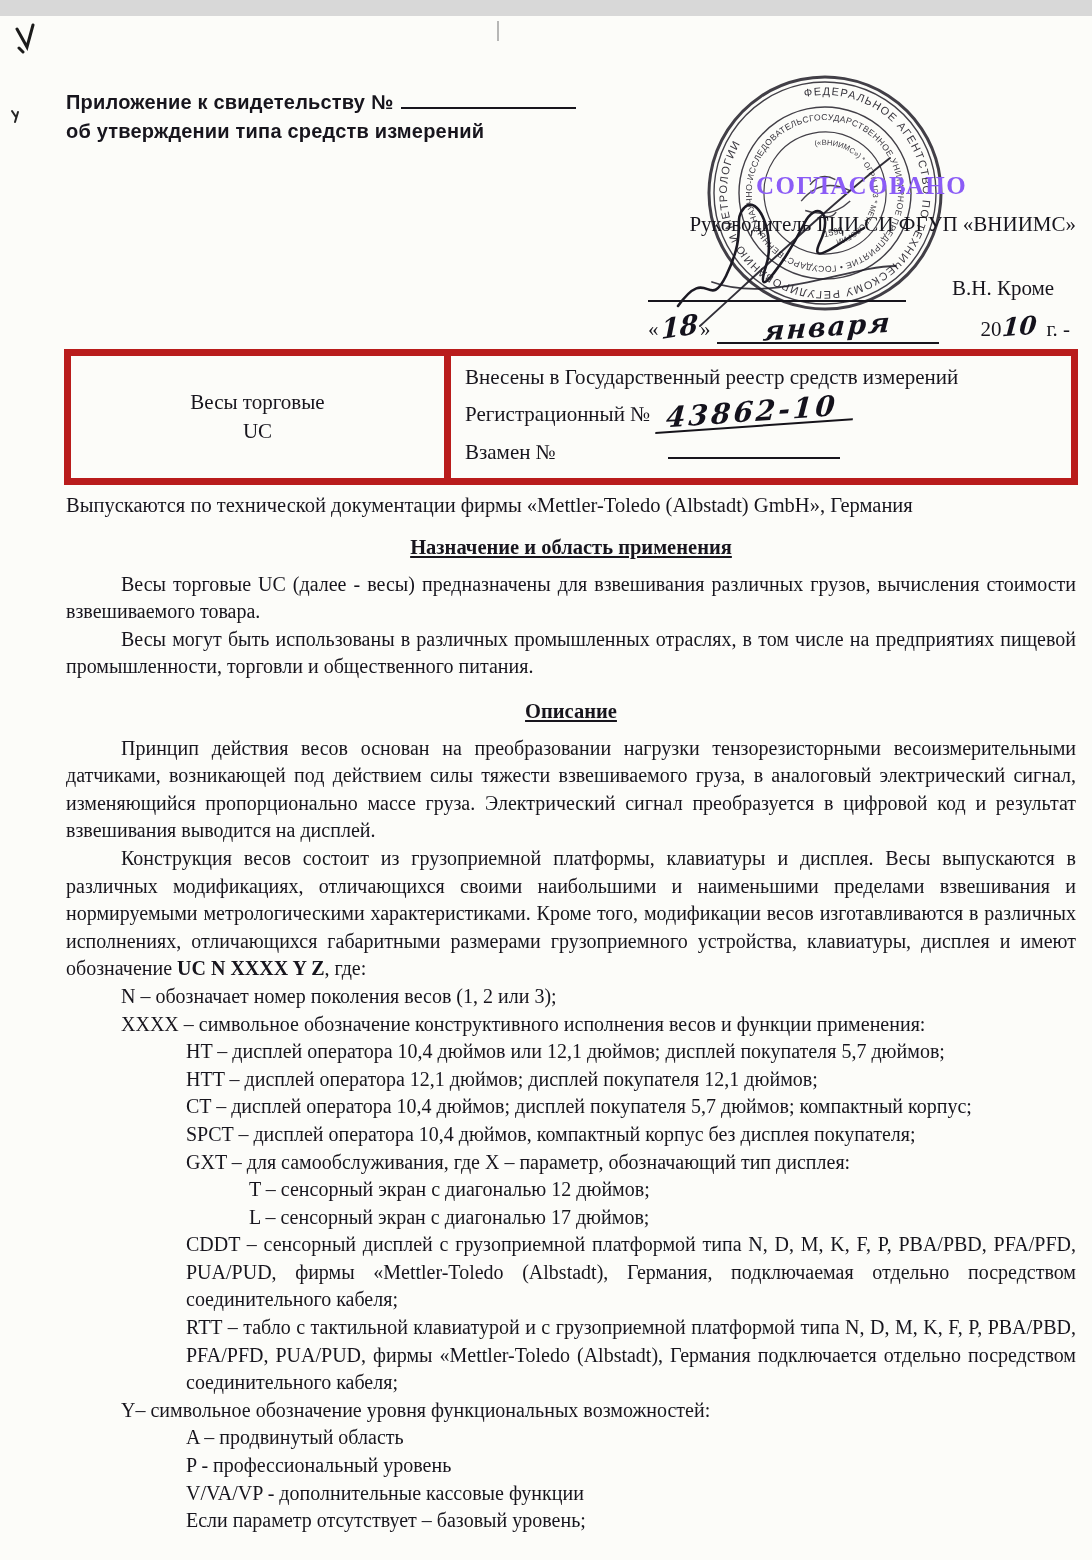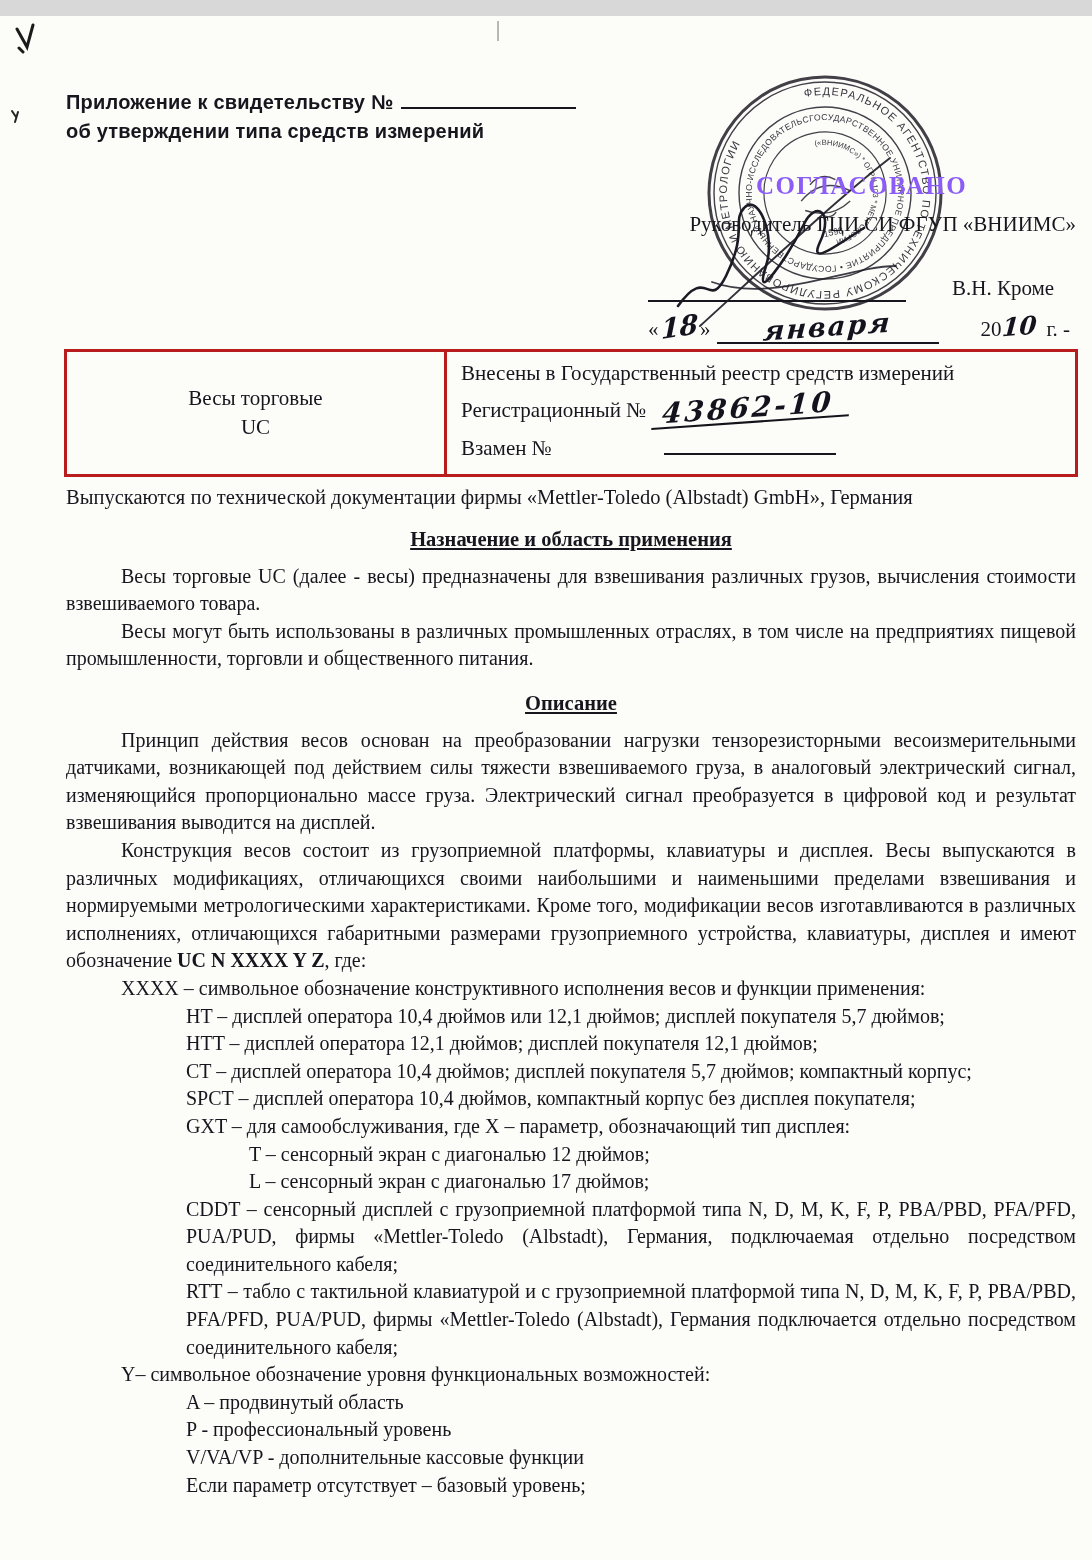--- a/index.html
+++ b/index.html
@@ -46,21 +46,21 @@
   .hand {
     font-family:"DejaVu Serif", serif; font-style:italic; font-weight:bold;
     display:inline-block; transform:rotate(-4deg) skewX(-8deg); color:#14121c;
   }
   .hand.day  { font-size:27px; transform:rotate(-9deg) skewX(-10deg); margin:0 2px; }
   .hand.month{ font-size:27px; letter-spacing:2px; }
   .hand.yr   { font-size:25px; position:relative; top:-1px; }
 
   
   .registry { margin-left:64px; width:1014px; border-collapse:collapse; table-layout:fixed; }
-  .registry td { border:3px solid #b91c1c; vertical-align:top; }
+  .registry td { border:7px solid #b91c1c; vertical-align:top; }
   .left-cell  { width:380px; text-align:center; font-size:21px; padding-top:32px; line-height:29px; }
   .right-cell { padding:8px 10px 12px 14px; font-size:21px; line-height:27px; }
   .reg-row2 { margin-top:7px; }
   .reg-number { font-size:28px; letter-spacing:3px; border-bottom:2px solid #15131a; padding:0 16px 0 10px; }
   .reg-row3 { margin-top:9px; }
   .blank-replace { width:172px; margin-left:112px; }
 
   
   .manu-line { margin:9px 16px 0 66px; font-size:20.5px; }
   .body-text { margin:0 16px 0 66px; font-size:20px; line-height:27.6px; }
@@ -179,20 +179,21 @@
 
         <p class="para">Весы могут быть использованы в различных промышленных отраслях, в том числе на предприятиях пищевой промышленности, торговли и общественного питания.</p>
       </div>
 
     <h3 class="sec-title">Описание</h3>
     <p class="para">Принцип действия весов основан на преобразовании нагрузки тензорезисторными весоизмерительными датчиками, возникающей под действием силы тяжести взвешиваемого груза, в аналоговый электрический сигнал, изменяющийся пропорционально массе груза. Электрический сигнал преобразуется в цифровой код и результат взвешивания выводится на дисплей.</p>
     <p class="para"><span>Конструкция весов состоит из грузоприемной платформы, клавиатуры и дисплея. Весы выпускаются в различных модификациях, отличающихся своими наибольшими и наименьшими пределами взвешивания и нормируемыми метрологическими характеристиками. Кроме того, модификации весов изготавливаются в различных исполнениях, отличающихся габаритными размерами грузоприемного устройства, клавиатуры, дисплея и имеют обозначение </span><b>UC N XXXX Y Z</b><span>, где:</span></p>
 
     <div>
 
+        <div class="item ind-1">N – обозначает номер поколения весов (1, 2 или 3);</div>
 
         <div class="item ind-1">XXXX – символьное обозначение конструктивного исполнения весов и функции применения:</div>
 
         <div class="item ind-2">HT – дисплей оператора 10,4 дюймов или 12,1 дюймов; дисплей покупателя 5,7 дюймов;</div>
 
         <div class="item ind-2">HTT – дисплей оператора 12,1 дюймов; дисплей покупателя 12,1 дюймов;</div>
 
         <div class="item ind-2">CT – дисплей оператора 10,4 дюймов; дисплей покупателя 5,7 дюймов; компактный корпус;</div>
 
         <div class="item ind-2">SPCT – дисплей оператора 10,4 дюймов, компактный корпус без дисплея покупателя;</div>

